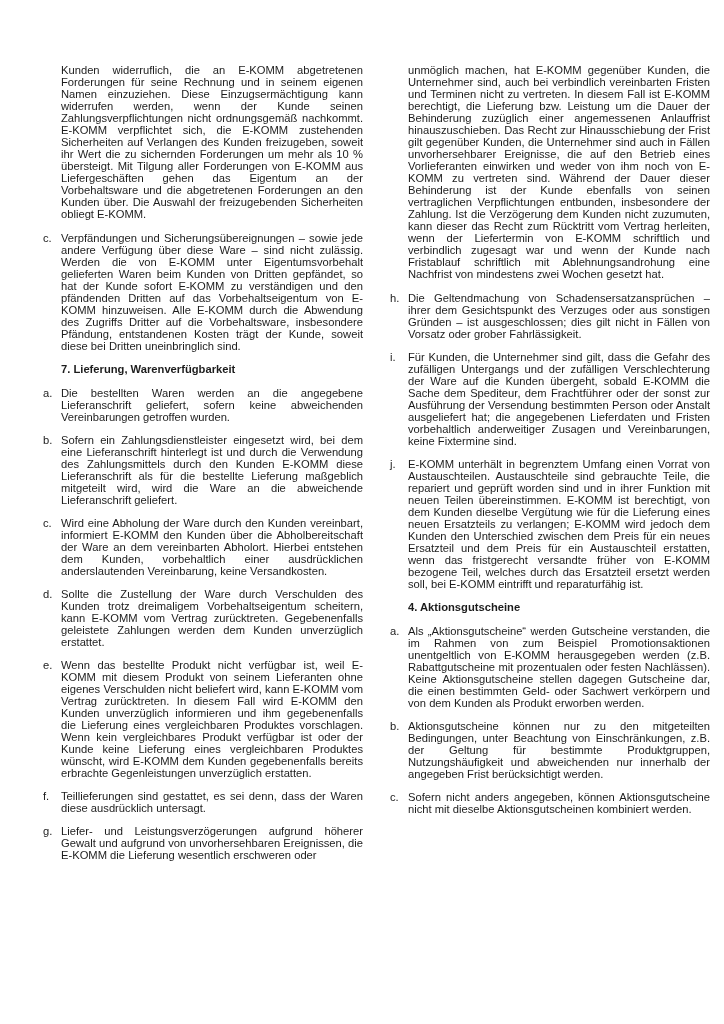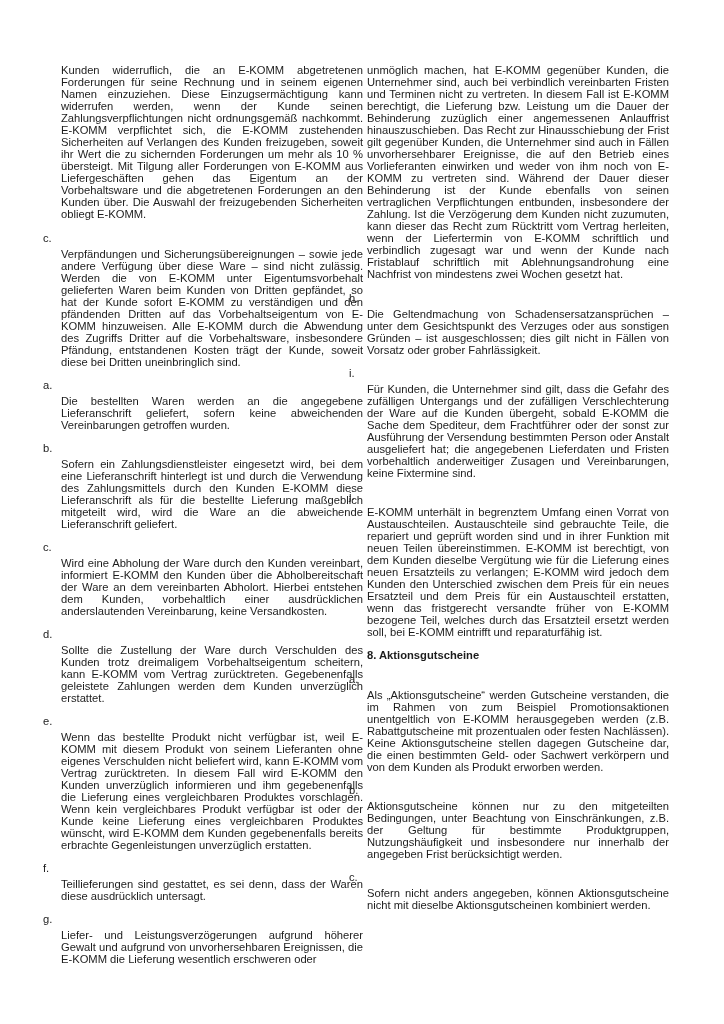--- a/index.html
+++ b/index.html
@@ -5,41 +5,42 @@
   html, body { margin: 0; padding: 0; background: #ffffff; }
   body { width: 724px; height: 1024px; overflow: hidden; position: relative; }
   .page {
     position: absolute; left: 0; top: 0; width: 724px; height: 1024px;
     background: #ffffff; color: #1c1c1c;
     font-family: "Liberation Sans", sans-serif;
     font-size: 11.2px; line-height: 12px;
   }
   .col { position: absolute; top: 64px; }
   .col-left { left: 43px; width: 320px; }
-  .col-right { left: 349px; width: 320px; }
+  .col-right { left: 390px; width: 320px; }
   .p { text-align: justify; margin: 0 0 12px 0; }
   .cont { padding-left: 18px; }
   .item { display: flex; margin: 0 0 11px 0; }
   .marker { width: 18px; flex: 0 0 18px; }
-  .item-text { flex: 1; text-align: justify; margin-top: 16px; }
+  .item-text { flex: 1; text-align: justify; }
   .heading { font-weight: bold; padding-left: 18px; margin: 0 0 12px 0; }
 </style>
 </head>
 <body>
 
 <div class="page">
 
   <div class="col col-left">
     <p class="p cont">Kunden widerruflich, die an E-KOMM abgetretenen Forderungen für seine Rechnung und in seinem eigenen Namen einzuziehen. Diese Einzugsermächtigung kann widerrufen werden, wenn der Kunde seinen Zahlungsverpflichtungen nicht ordnungsgemäß nachkommt. E-KOMM verpflichtet sich, die E-KOMM zustehenden Sicherheiten auf Verlangen des Kunden freizugeben, soweit ihr Wert die zu sichernden Forderungen um mehr als 10 % übersteigt. Mit Tilgung aller Forderungen von E-KOMM aus Liefergeschäften gehen das Eigentum an der Vorbehaltsware und die abgetretenen Forderungen an den Kunden über. Die Auswahl der freizugebenden Sicherheiten obliegt E-KOMM.</p>
 
     <div class="item">
       <span class="marker">c.</span>
       <span class="item-text">Verpfändungen und Sicherungsübereignungen – sowie jede andere Verfügung über diese Ware – sind nicht zulässig. Werden die von E-KOMM unter Eigentumsvorbehalt gelieferten Waren beim Kunden von Dritten gepfändet, so hat der Kunde sofort E-KOMM zu verständigen und den pfändenden Dritten auf das Vorbehaltseigentum von E-KOMM hinzuweisen. Alle E-KOMM durch die Abwendung des Zugriffs Dritter auf die Vorbehaltsware, insbesondere Pfändung, entstandenen Kosten trägt der Kunde, soweit diese bei Dritten uneinbringlich sind.</span>
     </div>
 
+    <div class="heading">7. Lieferung, Warenverfügbarkeit</div>
 
     <div class="item">
       <span class="marker">a.</span>
       <span class="item-text">Die bestellten Waren werden an die angegebene Lieferanschrift geliefert, sofern keine abweichenden Vereinbarungen getroffen wurden.</span>
     </div>
     <div class="item">
       <span class="marker">b.</span>
       <span class="item-text">Sofern ein Zahlungsdienstleister eingesetzt wird, bei dem eine Lieferanschrift hinterlegt ist und durch die Verwendung des Zahlungsmittels durch den Kunden E-KOMM diese Lieferanschrift als für die bestellte Lieferung maßgeblich mitgeteilt wird, wird die Ware an die abweichende Lieferanschrift geliefert.</span>
     </div>
     <div class="item">
@@ -62,40 +63,40 @@
       <span class="marker">g.</span>
       <span class="item-text">Liefer- und Leistungsverzögerungen aufgrund höherer Gewalt und aufgrund von unvorhersehbaren Ereignissen, die E-KOMM die Lieferung wesentlich erschweren oder</span>
     </div>
   </div>
 
   <div class="col col-right">
     <p class="p cont">unmöglich machen, hat E-KOMM gegenüber Kunden, die Unternehmer sind, auch bei verbindlich vereinbarten Fristen und Terminen nicht zu vertreten. In diesem Fall ist E-KOMM berechtigt, die Lieferung bzw. Leistung um die Dauer der Behinderung zuzüglich einer angemessenen Anlauffrist hinauszuschieben. Das Recht zur Hinausschiebung der Frist gilt gegenüber Kunden, die Unternehmer sind auch in Fällen unvorhersehbarer Ereignisse, die auf den Betrieb eines Vorlieferanten einwirken und weder von ihm noch von E-KOMM zu vertreten sind. Während der Dauer dieser Behinderung ist der Kunde ebenfalls von seinen vertraglichen Verpflichtungen entbunden, insbesondere der Zahlung. Ist die Verzögerung dem Kunden nicht zuzumuten, kann dieser das Recht zum Rücktritt vom Vertrag herleiten, wenn der Liefertermin von E-KOMM schriftlich und verbindlich zugesagt war und wenn der Kunde nach Fristablauf schriftlich mit Ablehnungsandrohung eine Nachfrist von mindestens zwei Wochen gesetzt hat.</p>
 
     <div class="item">
       <span class="marker">h.</span>
-      <span class="item-text">Die Geltendmachung von Schadensersatzansprüchen – unter dem Gesichtspunkt des Verzuges oder aus sonstigen Gründen – ist ausgeschlossen; dies gilt nicht in Fällen von Vorsatz oder grober Fahrlässigkeit.</span>
+      <span class="item-text">Die Geltendmachung von Schadensersatzansprüchen – ihrer dem Gesichtspunkt des Verzuges oder aus sonstigen Gründen – ist ausgeschlossen; dies gilt nicht in Fällen von Vorsatz oder grober Fahrlässigkeit.</span>
     </div>
     <div class="item">
       <span class="marker">i.</span>
       <span class="item-text">Für Kunden, die Unternehmer sind gilt, dass die Gefahr des zufälligen Untergangs und der zufälligen Verschlechterung der Ware auf die Kunden übergeht, sobald E-KOMM die Sache dem Spediteur, dem Frachtführer oder der sonst zur Ausführung der Versendung bestimmten Person oder Anstalt ausgeliefert hat; die angegebenen Lieferdaten und Fristen vorbehaltlich anderweitiger Zusagen und Vereinbarungen, keine Fixtermine sind.</span>
     </div>
     <div class="item">
       <span class="marker">j.</span>
       <span class="item-text">E-KOMM unterhält in begrenztem Umfang einen Vorrat von Austauschteilen. Austauschteile sind gebrauchte Teile, die repariert und geprüft worden sind und in ihrer Funktion mit neuen Teilen übereinstimmen. E-KOMM ist berechtigt, von dem Kunden dieselbe Vergütung wie für die Lieferung eines neuen Ersatzteils zu verlangen; E-KOMM wird jedoch dem Kunden den Unterschied zwischen dem Preis für ein neues Ersatzteil und dem Preis für ein Austauschteil erstatten, wenn das fristgerecht versandte früher von E-KOMM bezogene Teil, welches durch das Ersatzteil ersetzt werden soll, bei E-KOMM eintrifft und reparaturfähig ist.</span>
     </div>
 
-    <div class="heading">8. Aktionsgutscheine</div>
+    <div class="heading">4. Aktionsgutscheine</div>
 
     <div class="item">
       <span class="marker">a.</span>
       <span class="item-text">Als „Aktionsgutscheine“ werden Gutscheine verstanden, die im Rahmen von zum Beispiel Promotionsaktionen unentgeltlich von E-KOMM herausgegeben werden (z.B. Rabattgutscheine mit prozentualen oder festen Nachlässen). Keine Aktionsgutscheine stellen dagegen Gutscheine dar, die einen bestimmten Geld- oder Sachwert verkörpern und von dem Kunden als Produkt erworben werden.</span>
     </div>
     <div class="item">
       <span class="marker">b.</span>
-      <span class="item-text">Aktionsgutscheine können nur zu den mitgeteilten Bedingungen, unter Beachtung von Einschränkungen, z.B. der Geltung für bestimmte Produktgruppen, Nutzungshäufigkeit und insbesondere nur innerhalb der angegeben Frist berücksichtigt werden.</span>
+      <span class="item-text">Aktionsgutscheine können nur zu den mitgeteilten Bedingungen, unter Beachtung von Einschränkungen, z.B. der Geltung für bestimmte Produktgruppen, Nutzungshäufigkeit und abweichenden nur innerhalb der angegeben Frist berücksichtigt werden.</span>
     </div>
     <div class="item">
       <span class="marker">c.</span>
       <span class="item-text">Sofern nicht anders angegeben, können Aktionsgutscheine nicht mit dieselbe Aktionsgutscheinen kombiniert werden.</span>
     </div>
   </div>
 
 </div>
 
 </body></html>

